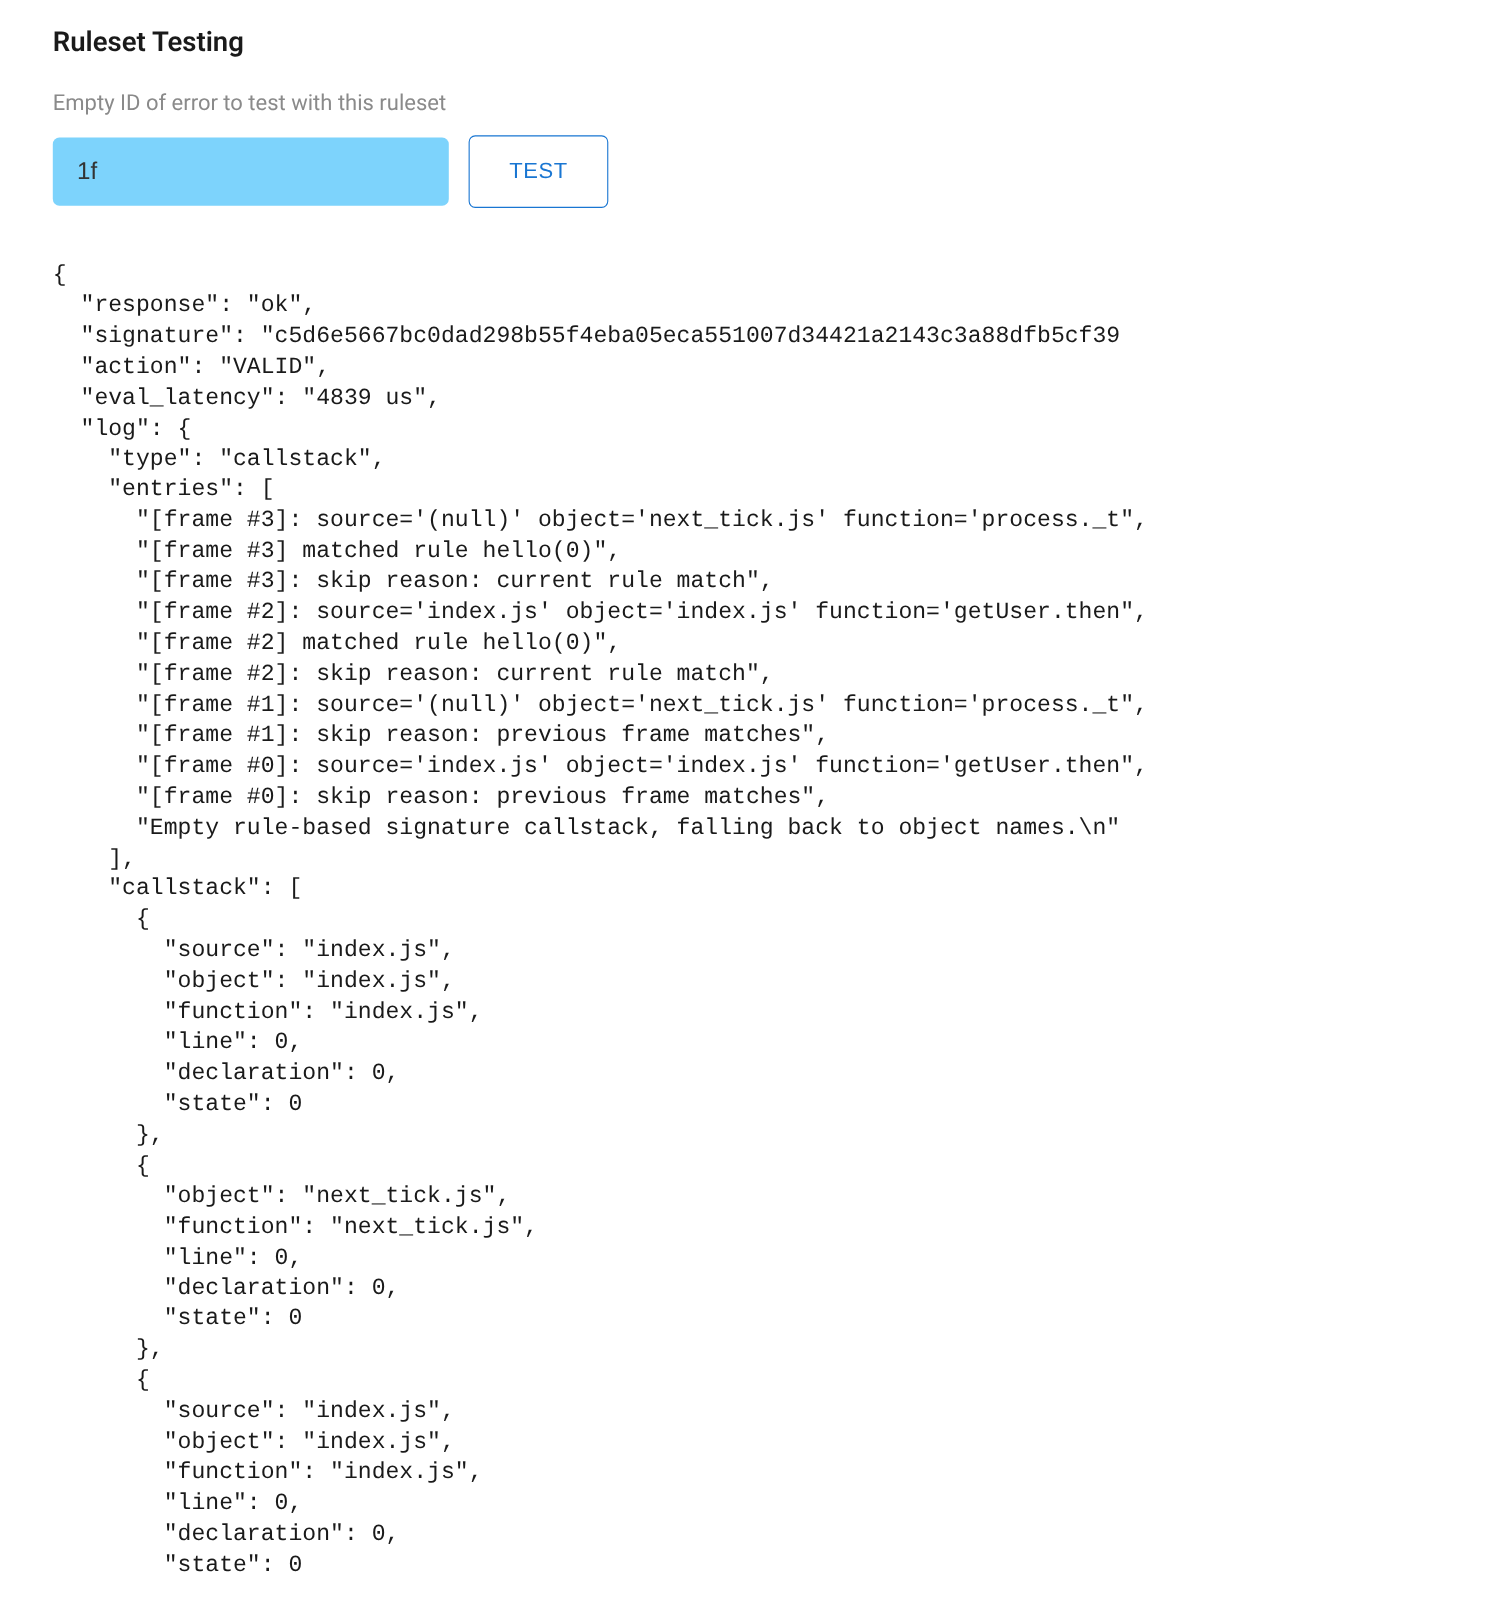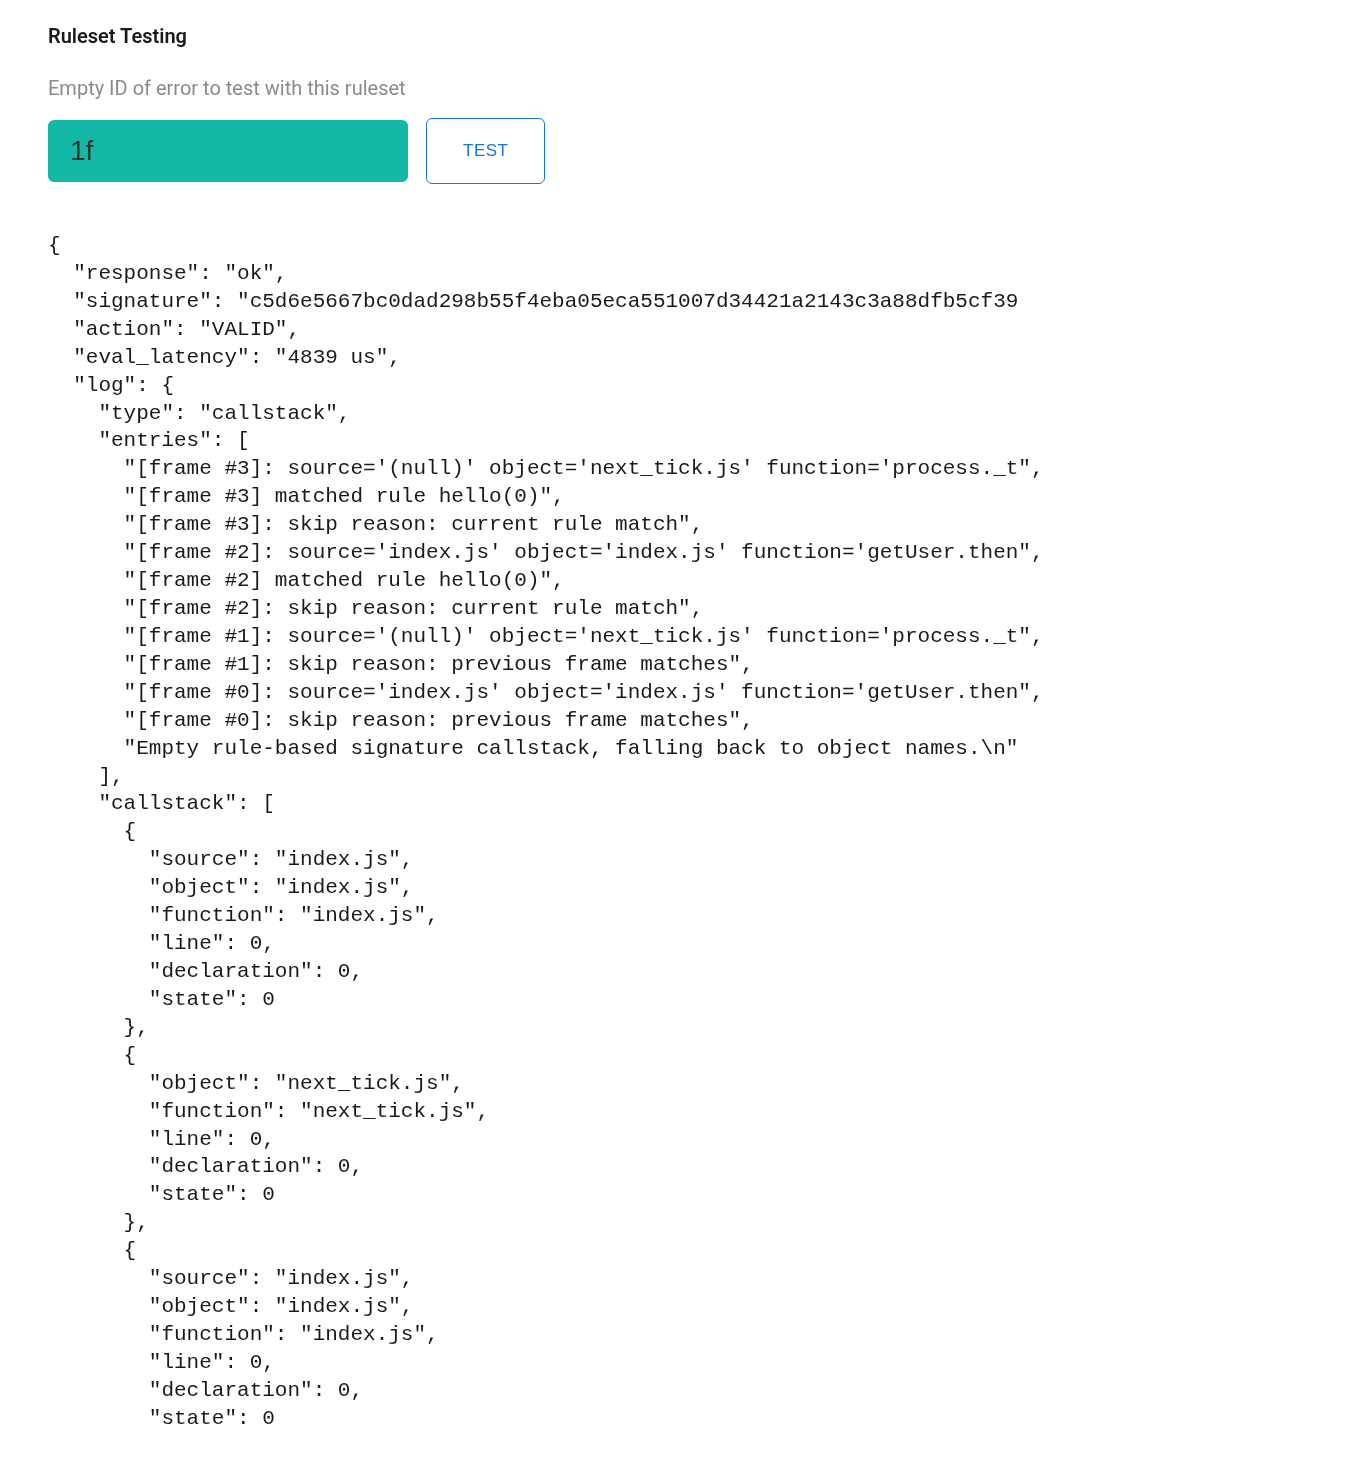--- a/index.html
+++ b/index.html
@@ -8,56 +8,56 @@
     padding: 0;
   }
   body {
     font-family: -apple-system, BlinkMacSystemFont, "Segoe UI", Roboto, Helvetica, Arial, sans-serif;
     background: #fff;
     color: #1a1a1a;
     width: 1360px;
     padding: 24px 48px;
   }
   .title {
-    font-size: 20px;
+    font-size: 25px;
     font-weight: 600;
     color: #1a1a1a;
     margin-bottom: 28px;
   }
   .subtitle {
     font-size: 20px;
     font-weight: 400;
     color: #8a8a8a;
     margin-bottom: 18px;
   }
   .controls-row {
     display: flex;
     align-items: center;
     gap: 18px;
     margin-bottom: 48px;
   }
   .text-input {
     width: 360px;
     height: 62px;
-    background: #14b8a6;
+    background: #7dd3fc;
     border: none;
     border-radius: 6px;
     padding: 0 22px;
-    font-size: 28px;
+    font-size: 22px;
     color: #333;
     outline: none;
   }
   .test-button {
     height: 66px;
     padding: 0 36px;
     background: #fff;
     border: 1.5px solid #1976d2;
     border-radius: 6px;
     color: #1976d2;
-    font-size: 17px;
+    font-size: 20px;
     font-weight: 500;
     letter-spacing: 0.5px;
     cursor: pointer;
   }
   .output {
     font-family: "SFMono-Regular", Consolas, "Liberation Mono", Menlo, Courier, monospace;
     font-size: 21px;
     line-height: 1.33;
     white-space: pre;
     color: #1a1a1a;

